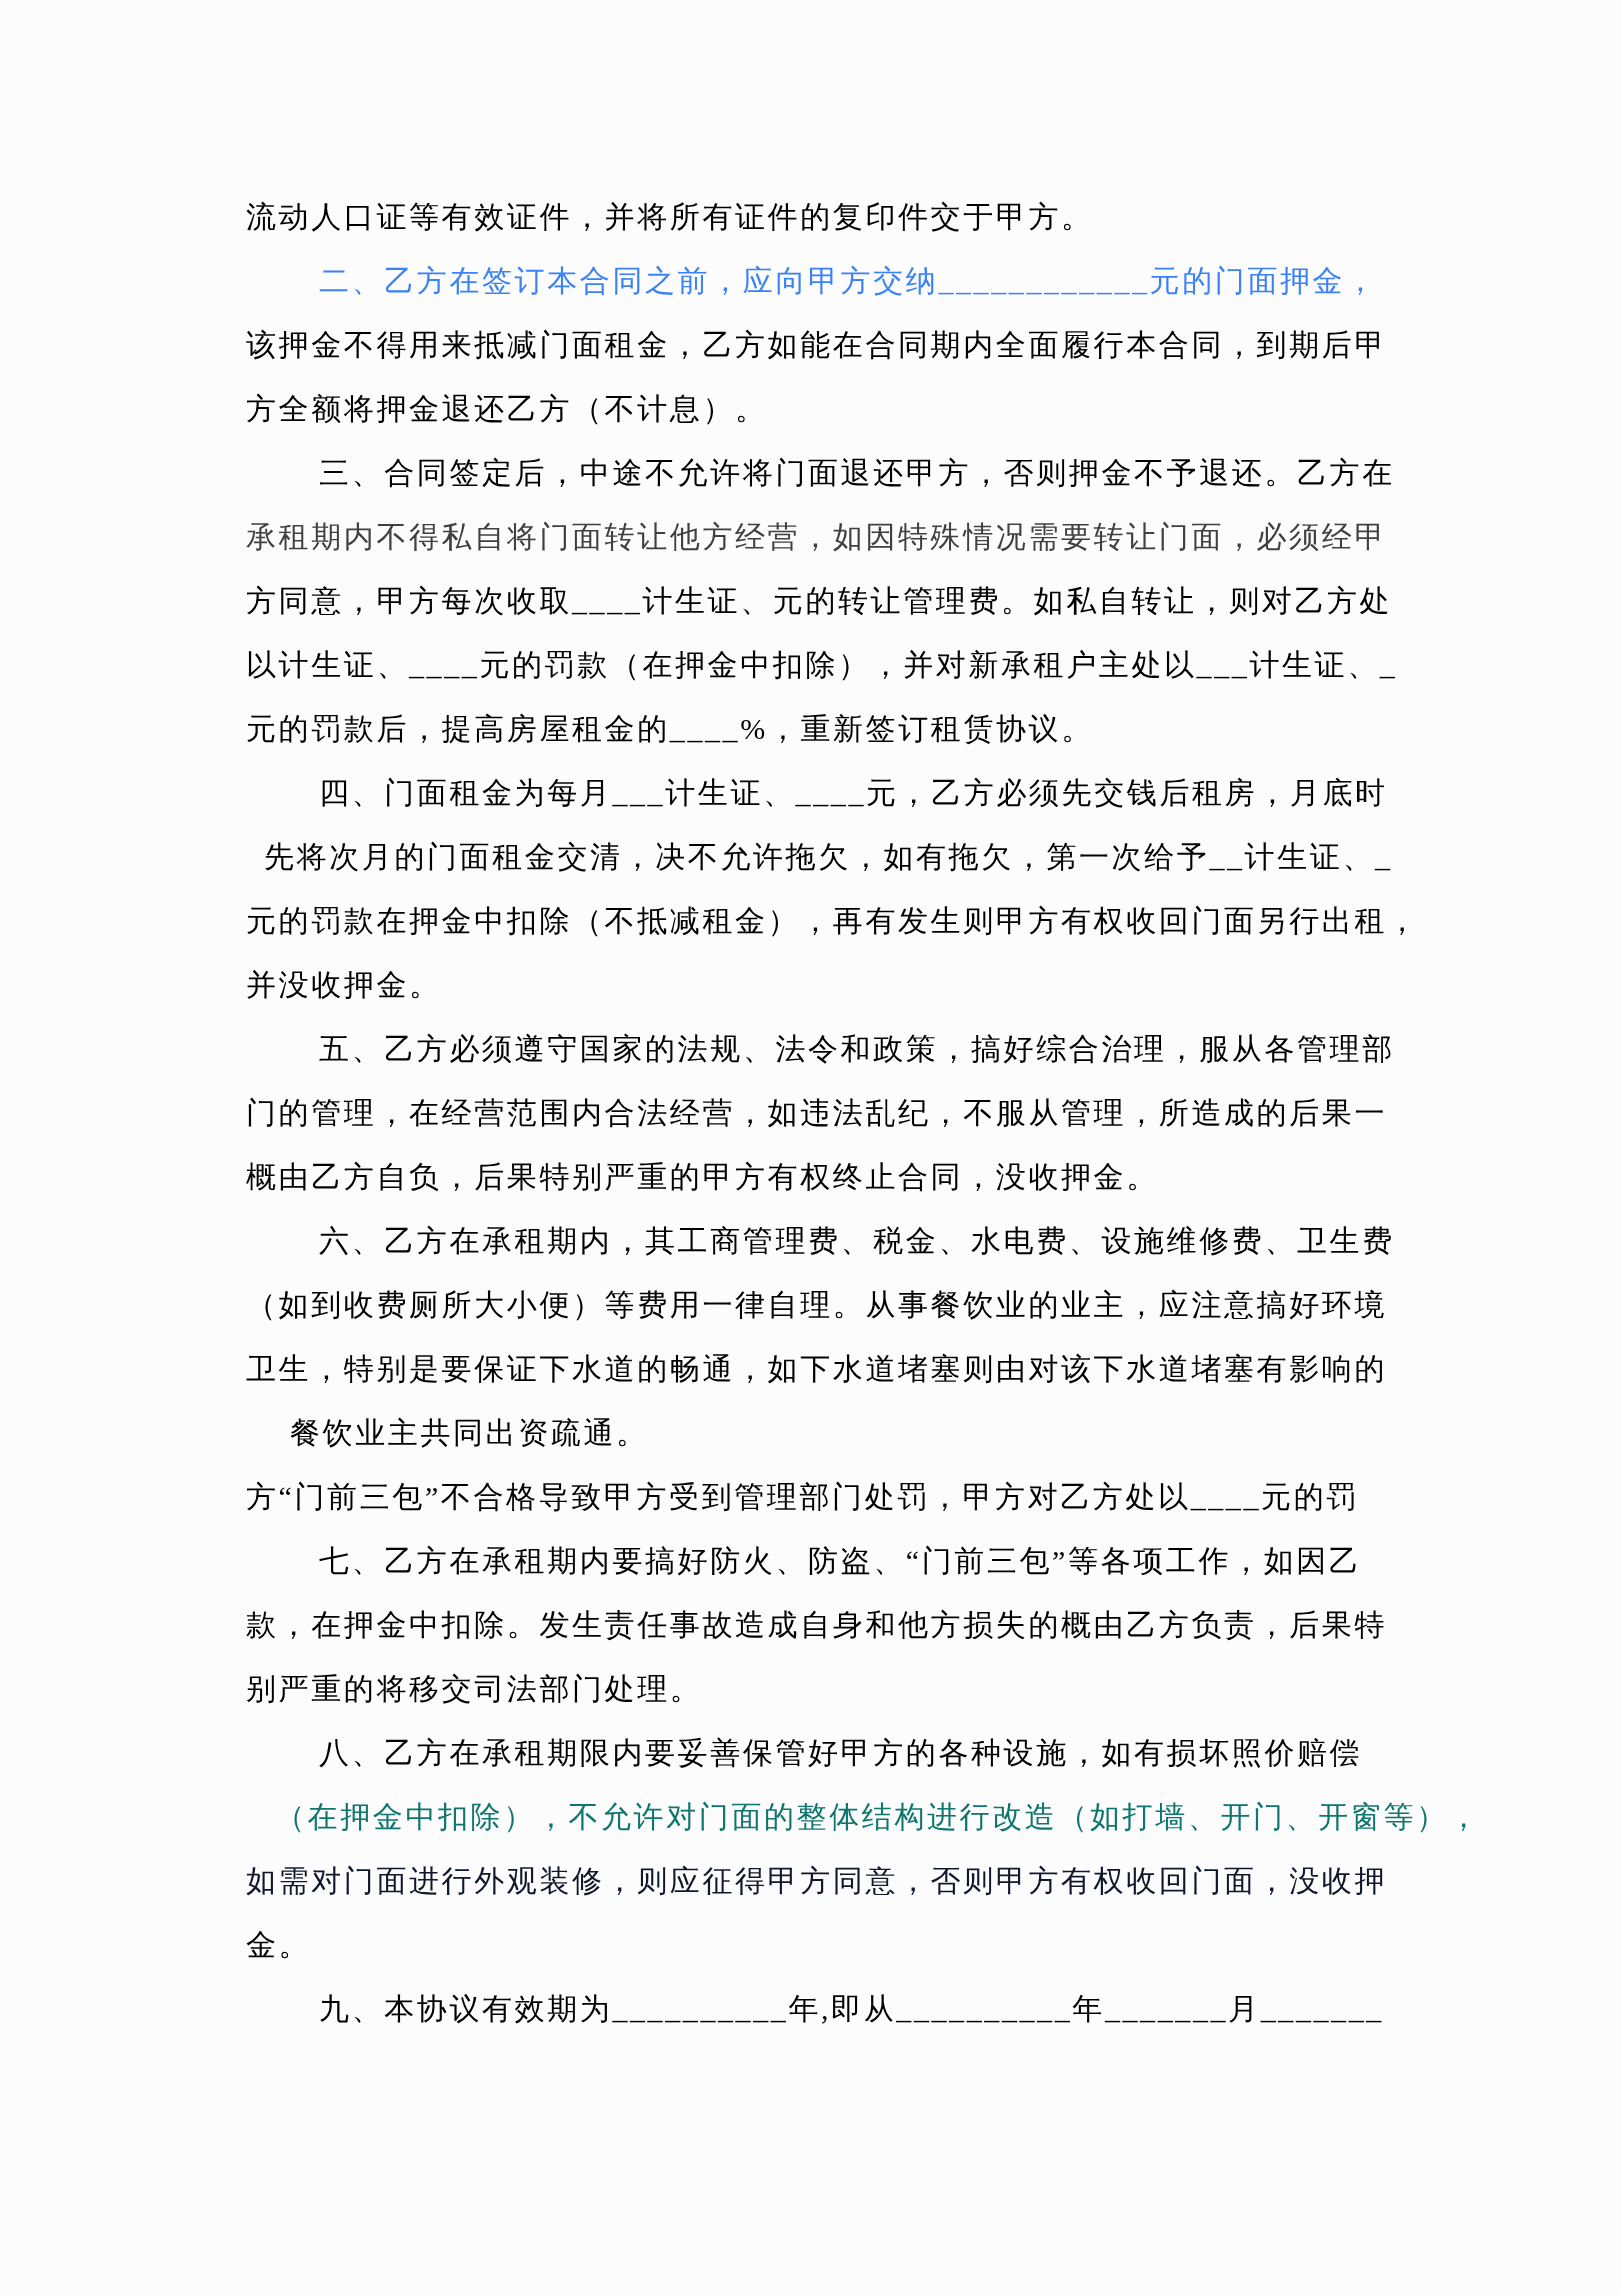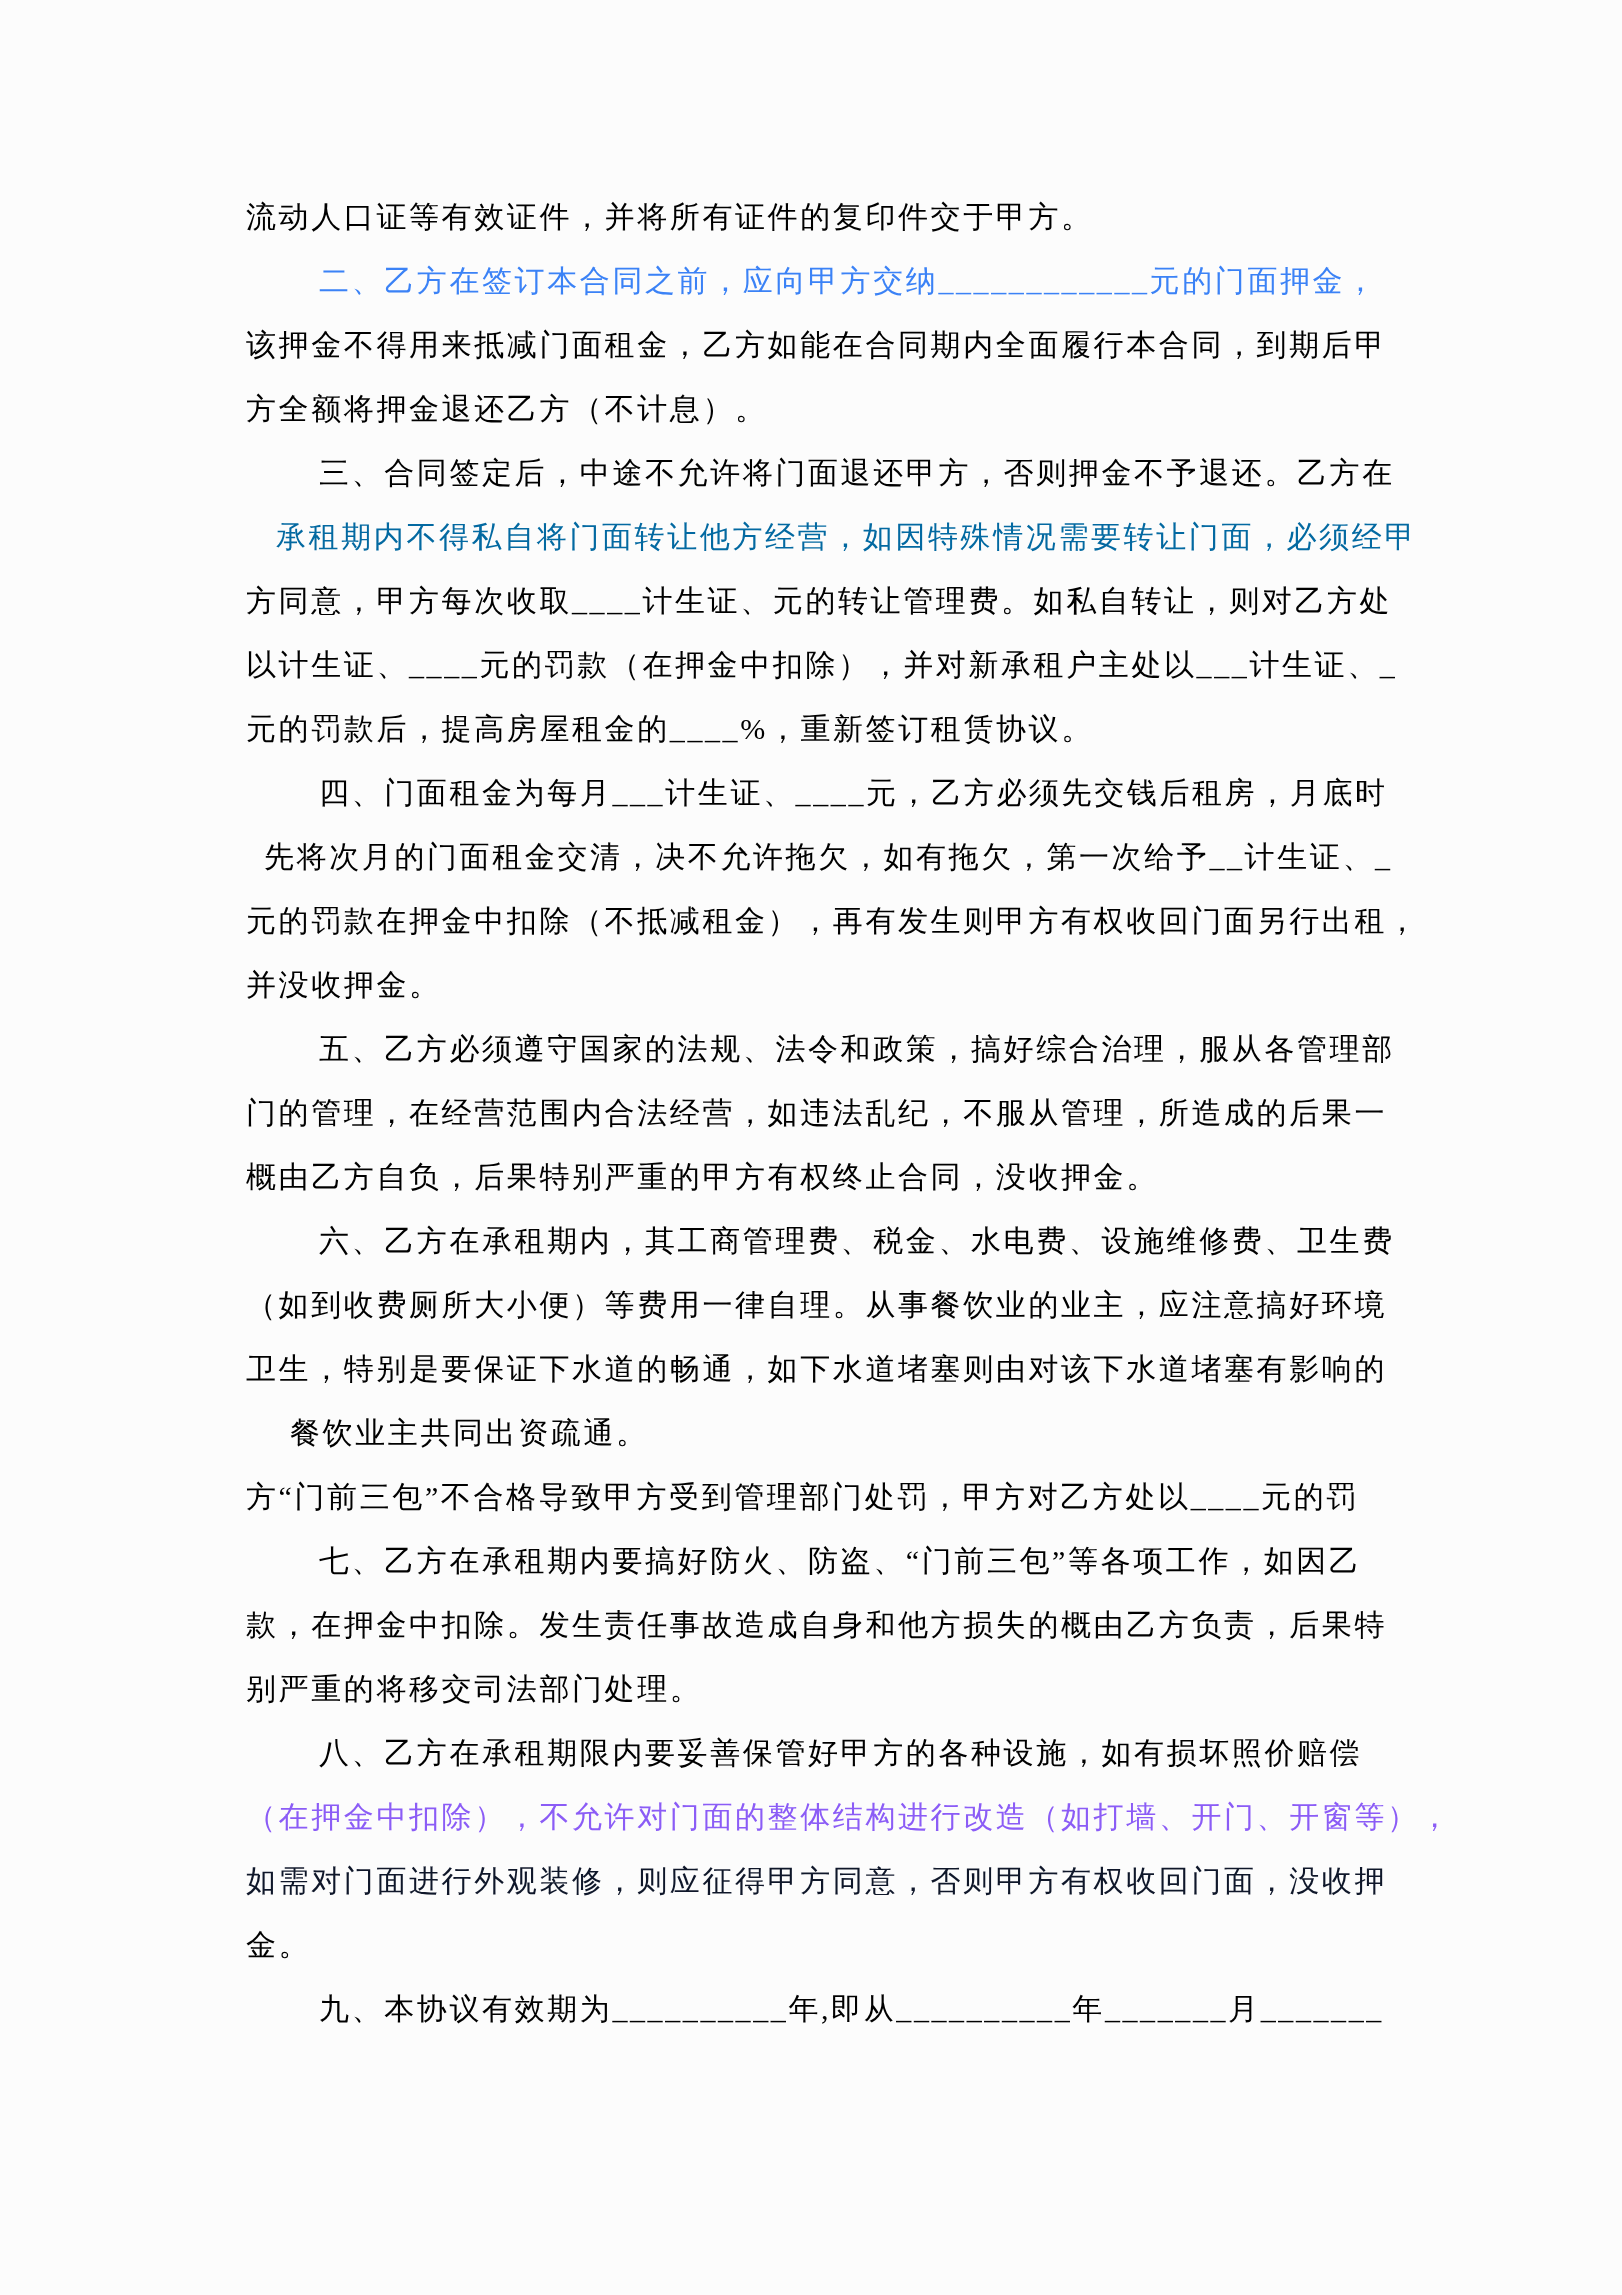--- a/index.html
+++ b/index.html
@@ -46,39 +46,39 @@
 </head>
 <body style="background: rgb(252, 252, 252);">
 
 <div class="page" style="background: rgb(252, 252, 252);">
   <div class="contract-body">
       <p class="line" style="color: rgb(0, 0, 0);">流动人口证等有效证件，并将所有证件的复印件交于甲方。</p>
       <p class="line indent" style="color: #3b82f6;">二、乙方在签订本合同之前，应向甲方交纳____________元的门面押金，</p>
       <p class="line" style="color: rgb(0, 0, 0);">该押金不得用来抵减门面租金，乙方如能在合同期内全面履行本合同，到期后甲</p>
       <p class="line" style="color: rgb(0, 0, 0);">方全额将押金退还乙方（不计息）。</p>
       <p class="line indent" style="color: rgb(0, 0, 0);">三、合同签定后，中途不允许将门面退还甲方，否则押金不予退还。乙方在</p>
-      <p class="line" style="color: #0369a1; text-align: right;">承租期内不得私自将门面转让他方经营，如因特殊情况需要转让门面，必须经甲</p>
+      <p class="line" style="color: #404040;">承租期内不得私自将门面转让他方经营，如因特殊情况需要转让门面，必须经甲</p>
       <p class="line" style="color: rgb(0, 0, 0);">方同意，甲方每次收取____计生证、元的转让管理费。如私自转让，则对乙方处</p>
       <p class="line" style="color: rgb(0, 0, 0);">以计生证、____元的罚款（在押金中扣除），并对新承租户主处以___计生证、_</p>
       <p class="line" style="color: rgb(0, 0, 0);">元的罚款后，提高房屋租金的____%，重新签订租赁协议。</p>
       <p class="line indent" style="color: rgb(0, 0, 0);">四、门面租金为每月___计生证、____元，乙方必须先交钱后租房，月底时</p>
       <p class="line" style="color: rgb(0, 0, 0); margin-left: 18px;">先将次月的门面租金交清，决不允许拖欠，如有拖欠，第一次给予__计生证、_</p>
       <p class="line" style="color: rgb(0, 0, 0);">元的罚款在押金中扣除（不抵减租金），再有发生则甲方有权收回门面另行出租，</p>
       <p class="line" style="color: rgb(0, 0, 0);">并没收押金。</p>
       <p class="line indent" style="color: rgb(0, 0, 0);">五、乙方必须遵守国家的法规、法令和政策，搞好综合治理，服从各管理部</p>
       <p class="line" style="color: rgb(0, 0, 0);">门的管理，在经营范围内合法经营，如违法乱纪，不服从管理，所造成的后果一</p>
       <p class="line" style="color: rgb(0, 0, 0);">概由乙方自负，后果特别严重的甲方有权终止合同，没收押金。</p>
       <p class="line indent" style="color: rgb(0, 0, 0);">六、乙方在承租期内，其工商管理费、税金、水电费、设施维修费、卫生费</p>
       <p class="line" style="color: rgb(0, 0, 0);">（如到收费厕所大小便）等费用一律自理。从事餐饮业的业主，应注意搞好环境</p>
       <p class="line" style="color: rgb(0, 0, 0);">卫生，特别是要保证下水道的畅通，如下水道堵塞则由对该下水道堵塞有影响的</p>
       <p class="line" style="color: rgb(0, 0, 0); margin-left: 44px;">餐饮业主共同出资疏通。</p>
       <p class="line" style="color: rgb(0, 0, 0);">方“门前三包”不合格导致甲方受到管理部门处罚，甲方对乙方处以____元的罚</p>
       <p class="line indent" style="color: rgb(0, 0, 0);">七、乙方在承租期内要搞好防火、防盗、“门前三包”等各项工作，如因乙</p>
       <p class="line" style="color: rgb(0, 0, 0);">款，在押金中扣除。发生责任事故造成自身和他方损失的概由乙方负责，后果特</p>
       <p class="line" style="color: rgb(0, 0, 0);">别严重的将移交司法部门处理。</p>
       <p class="line indent" style="color: rgb(0, 0, 0);">八、乙方在承租期限内要妥善保管好甲方的各种设施，如有损坏照价赔偿</p>
-      <p class="line" style="color: #8b5cf6;">（在押金中扣除），不允许对门面的整体结构进行改造（如打墙、开门、开窗等），</p>
+      <p class="line" style="color: #0f766e; margin-left: 29px;">（在押金中扣除），不允许对门面的整体结构进行改造（如打墙、开门、开窗等），</p>
       <p class="line" style="color: #0f172a;">如需对门面进行外观装修，则应征得甲方同意，否则甲方有权收回门面，没收押</p>
       <p class="line" style="color: rgb(0, 0, 0);">金。</p>
       <p class="line indent" style="color: rgb(0, 0, 0);">九、本协议有效期为__________年,即从__________年_______月_______</p>
     </div>
 </div>
 
 
 </body></html>

